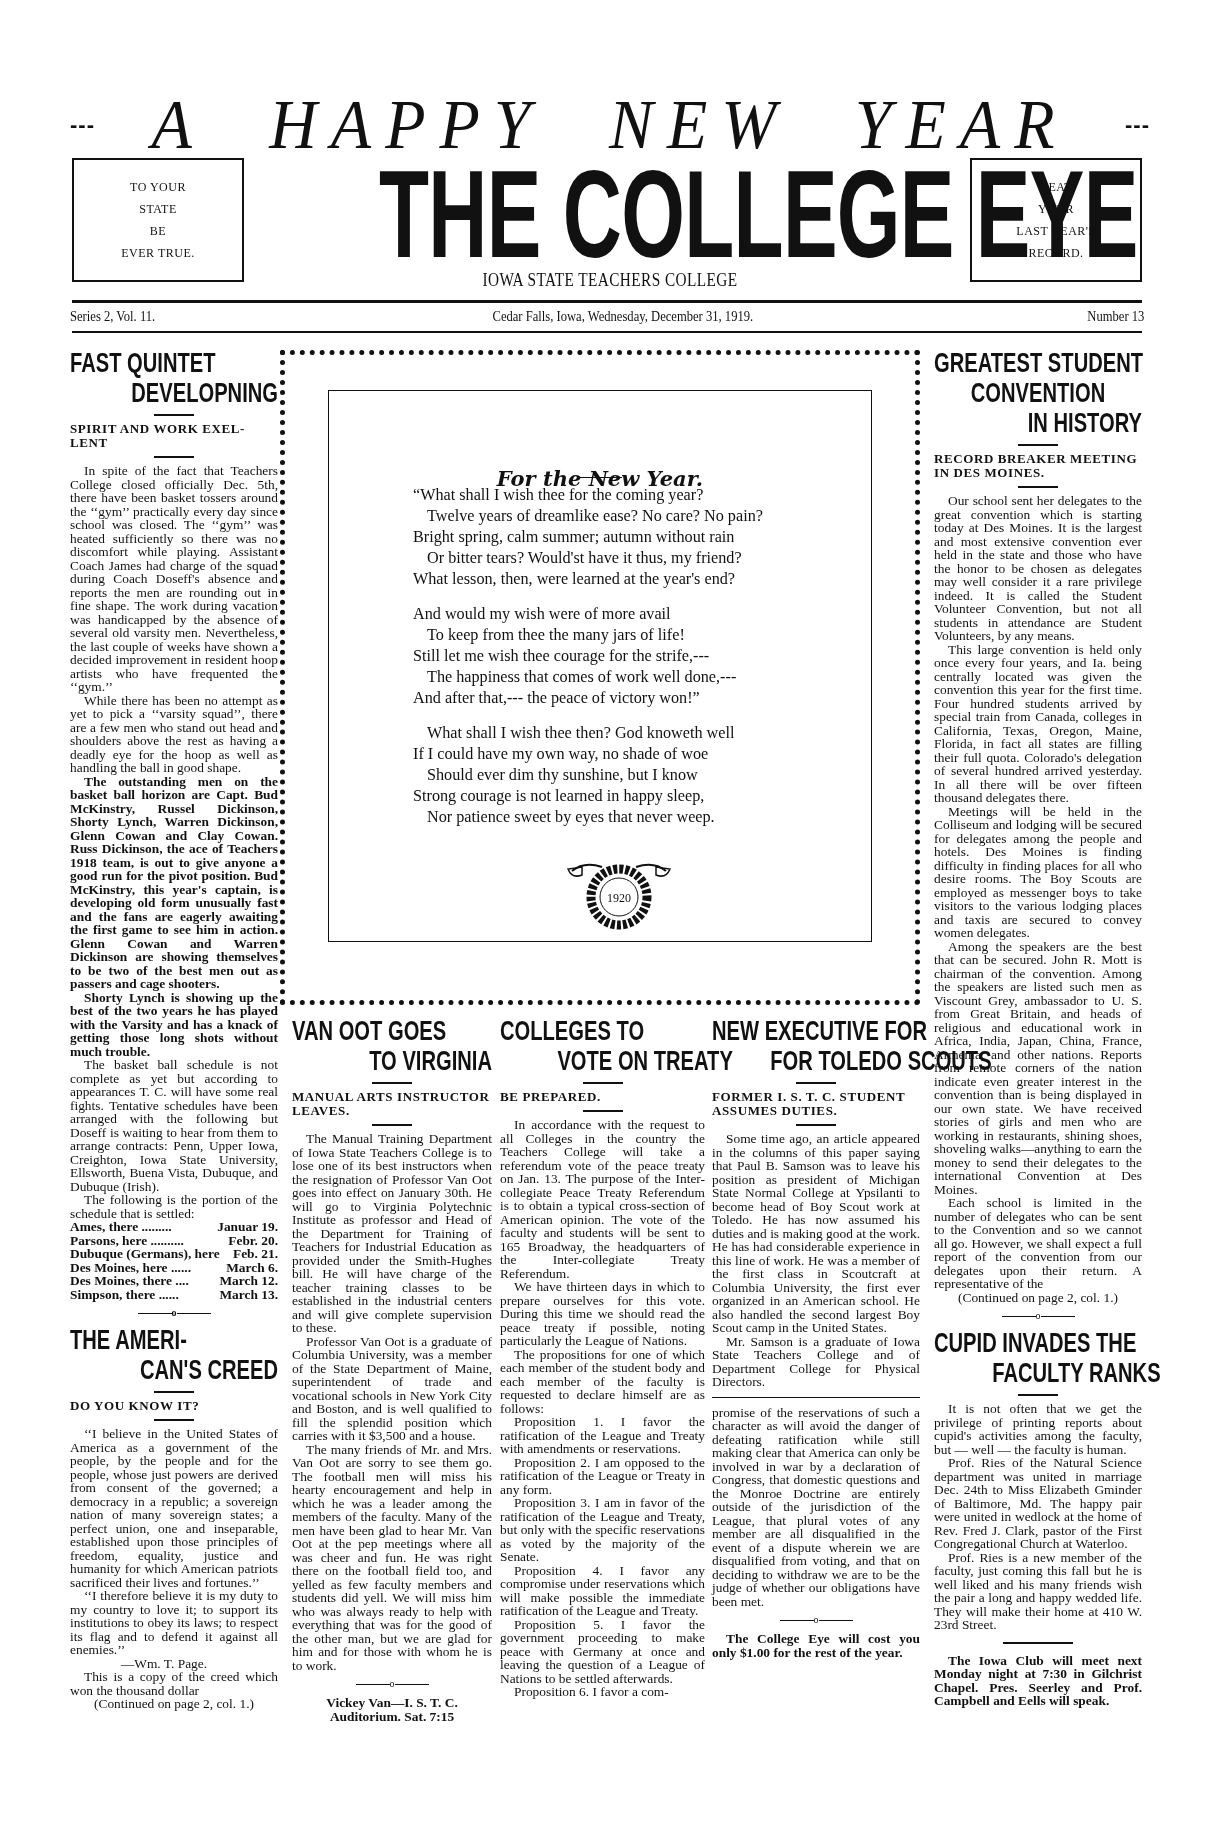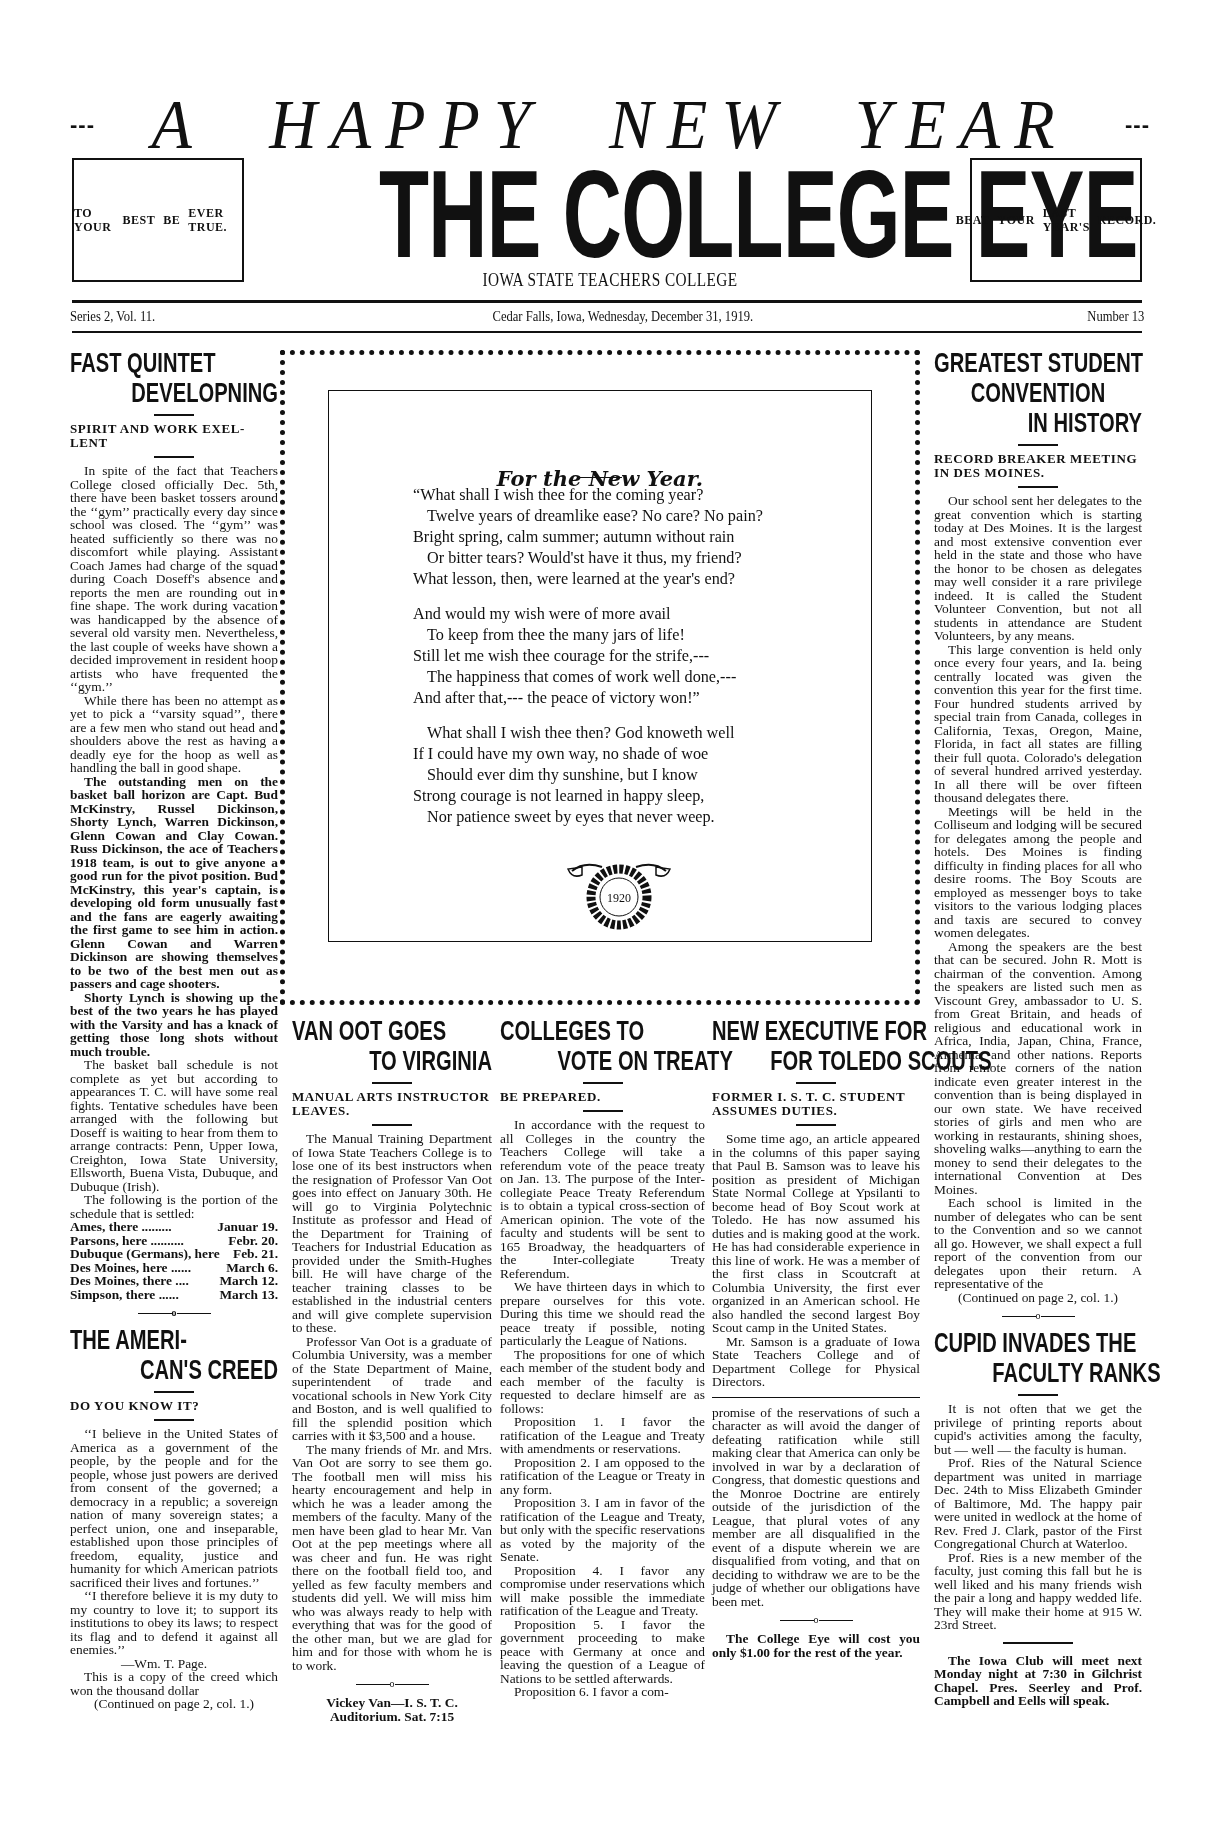--- a/index.html
+++ b/index.html
@@ -4,21 +4,21 @@
 <style>
   * { box-sizing: border-box; margin: 0; padding: 0; }
   html, body { width: 1213px; height: 1838px; background: #fff; overflow: hidden; }
   body { position: relative; font-family: "Liberation Serif", "DejaVu Serif", serif; color: #111; }
   .abs { position: absolute; }
 
   
   .banner { left: 70px; top: 90px; width: 1080px; height: 70px; display: flex; justify-content: space-between; align-items: center; }
   .banner .dash { font-family: "Liberation Sans", sans-serif; font-weight: bold; font-size: 22px; letter-spacing: 1px; }
   .banner .happy { font-family: "Liberation Serif", serif; font-style: italic; font-size: 66px; letter-spacing: 14px; word-spacing: 34px; font-weight: normal; transform: scaleY(1.05); }
-  .earbox { top: 158px; width: 172px; height: 124px; border: 2px solid #111; display: flex; flex-direction: row; justify-content: center; align-items: center; gap: 8px; font-family: "Liberation Serif", serif; font-weight: bold; font-size: 12px; line-height: 14px; letter-spacing: 0.5px; }
+  .earbox { top: 158px; width: 172px; height: 124px; border: 2px solid #111; display: flex; flex-direction: column; justify-content: center; align-items: center; gap: 8px; font-family: "Liberation Serif", serif; font-weight: normal; font-size: 12px; line-height: 14px; letter-spacing: 0.5px; }
   .earbox.left { left: 72px; }
   .earbox.right { left: 970px; }
   .title { left: 260px; top: 154px; width: 700px; height: 120px; text-align: center; font-family: "Liberation Sans", sans-serif; font-weight: bold; font-size: 124px; line-height: 120px; letter-spacing: -1px; transform: scaleX(0.66); transform-origin: center; white-space: nowrap; }
   .subtitle { left: 260px; top: 270px; width: 700px; text-align: center; font-size: 18px; letter-spacing: 0.5px; transform: scaleX(0.85); }
   .rule1 { left: 72px; top: 300px; width: 1070px; height: 3px; background: #111; }
   .dateline { left: 70px; top: 309px; width: 1074px; display: flex; justify-content: space-between; font-size: 14px; }
   .dateline span { transform: scaleX(0.9); display: inline-block; }
   .dateline .l { transform-origin: left; }
   .dateline .r { transform-origin: right; }
   .rule2 { left: 72px; top: 331px; width: 1070px; height: 2px; background: #111; }
@@ -52,21 +52,21 @@
 <body>
 
 <div class="abs banner">
   <span class="dash">---</span>
   <span class="happy">A HAPPY NEW YEAR</span>
   <span class="dash">---</span>
 </div>
 
 <div class="abs earbox left">
   <div>TO YOUR</div>
-  <div>BEST</div>
+  <div>STATE</div>
   <div>BE</div>
   <div>EVER TRUE.</div>
 </div>
 <div class="abs title">THE COLLEGE EYE</div>
 <div class="abs earbox right">
   <div>BEAT</div>
   <div>YOUR</div>
   <div>LAST YEAR'S</div>
   <div>RECORD.</div>
 </div>
@@ -224,16 +224,16 @@
   <p>Among the speakers are the best that can be secured. John R. Mott is chairman of the convention. Among the speakers are listed such men as Viscount Grey, ambassador to U. S. from Great Britain, and heads of religious and educational work in Africa, India, Japan, China, France, Armenia, and other nations. Reports from remote corners of the nation indicate even greater interest in the convention than is being displayed in our own state. We have received stories of girls and men who are working in restaurants, shining shoes, shoveling walks—anything to earn the money to send their delegates to the international Convention at Des Moines.</p>
   <p>Each school is limited in the number of delegates who can be sent to the Convention and so we cannot all go. However, we shall expect a full report of the convention from our delegates upon their return. A representative of the</p>
   <div style="text-align:center;">(Continued on page 2, col. 1.)</div>
   <div class="orn"><span></span>o<span></span></div>
 
   <div class="head-xl hl">CUPID INVADES THE</div>
   <div class="head-xl hr">FACULTY RANKS</div>
   <div class="shortrule"></div>
   <p>It is not often that we get the privilege of printing reports about cupid's activities among the faculty, but — well — the faculty is human.</p>
   <p>Prof. Ries of the Natural Science department was united in marriage Dec. 24th to Miss Elizabeth Gminder of Baltimore, Md. The happy pair were united in wedlock at the home of Rev. Fred J. Clark, pastor of the First Congregational Church at Waterloo.</p>
-  <p>Prof. Ries is a new member of the faculty, just coming this fall but he is well liked and his many friends wish the pair a long and happy wedded life. They will make their home at 915 W. 23rd Street.</p>
+  <p>Prof. Ries is a new member of the faculty, just coming this fall but he is well liked and his many friends wish the pair a long and happy wedded life. They will make their home at 410 W. 23rd Street.</p>
   <div class="shortrule" style="width:70px; margin:10px auto;"></div>
   <p class="bold">The Iowa Club will meet next Monday night at 7:30 in Gilchrist Chapel. Pres. Seerley and Prof. Campbell and Eells will speak.</p>
 </div>
 
 </body></html>

